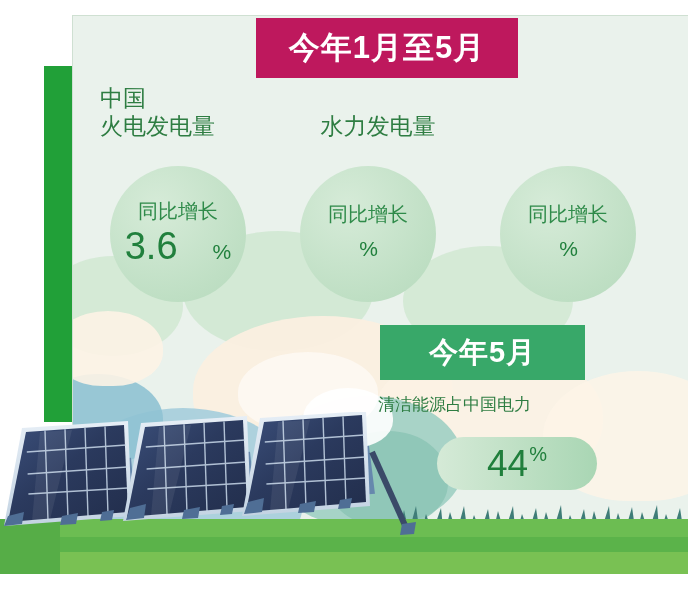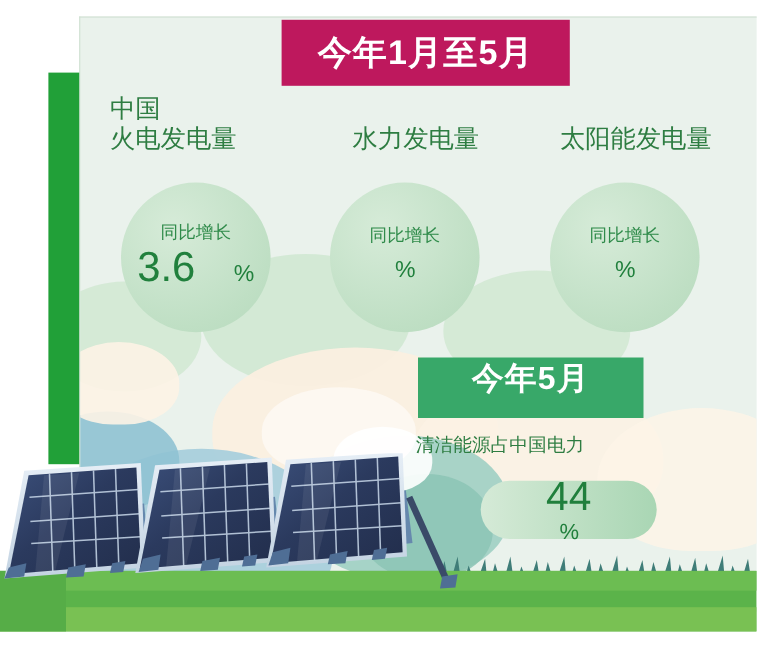--- a/index.html
+++ b/index.html
@@ -29,36 +29,36 @@
   .lbl2{left:288px;top:112px;width:180px;}
   .lbl3{left:478px;top:112px;width:200px;}
 
   
   .circle{position:absolute;width:136px;height:136px;border-radius:50%;
           background:radial-gradient(circle at 35% 30%, #d6ebd8 0%, #bfdfc4 70%, #b6dabd 100%);
           display:flex;flex-direction:column;align-items:center;justify-content:center;}
   .c1{left:110px;top:166px;}
   .c2{left:300px;top:166px;}
   .c3{left:500px;top:166px;}
-  .circle .sub{color:#2f8b4a;font-size:16px;margin-bottom:2px;}
+  .circle .sub{color:#2f8b4a;font-size:20px;margin-bottom:2px;}
   .circle .val{color:#21803d;font-size:38px;line-height:38px;font-weight:400;
                display:flex;align-items:baseline;gap:34px;}
   .circle .val .pct{font-size:21px;margin-left:1px;}
 
   
   .banner-two{position:absolute;left:380px;top:325px;width:205px;height:55px;background:#38a869;
-              display:flex;justify-content:center;}
+              display:flex;align-items:center;justify-content:center;}
   .banner-two span{color:#ffffff;font-size:29px;font-weight:bold;letter-spacing:1px;}
 
   
   .clean-label{position:absolute;left:378px;top:393px;color:#2e7d42;font-size:17px;white-space:nowrap;}
   .pill{position:absolute;left:437px;top:437px;width:160px;height:53px;border-radius:27px;
         background:linear-gradient(90deg,#d5ead7 0%,#bddfc3 55%,#a9d6b4 100%);
         display:flex;align-items:center;justify-content:center;}
-  .pill .val{color:#207f3c;font-size:37px;display:flex;align-items:center;flex-direction:column;}
+  .pill .val{color:#207f3c;font-size:37px;display:flex;align-items:flex-start;}
   .pill .val .pct{font-size:20px;margin-left:1px;}
 
   
   .ground-wrap{position:absolute;left:0;top:500px;width:688px;height:102px;overflow:hidden;}
   .ground-main{position:absolute;left:0;top:19px;width:688px;height:55px;background:#5bb34a;}
   .ground-hl{position:absolute;left:0;top:19px;width:688px;height:18px;background:#6cbd52;}
   .ground-dk{position:absolute;left:0;top:52px;width:688px;height:22px;background:#79c153;}
   .ground-left{position:absolute;left:0;top:19px;width:60px;height:55px;background:#56ad47;}
 </style>
 </head>
@@ -89,21 +89,20 @@
 
   <div class="greenbar"></div>
 
   <div class="banner-top">
     <span>今年1月至5月</span>
   </div>
 
   <div class="label lbl2">水力发电量</div>
   <div class="label lbl1">中国
 火电发电量</div>
-  <div class="label lbl3">太阳能发电量</div>
 
   <div class="circle c1">
     <div class="sub">同比增长</div>
     <div class="val">
       <span>3.6</span>
       <span class="pct">%</span>
     </div>
   </div>
 
   <div class="circle c2">

